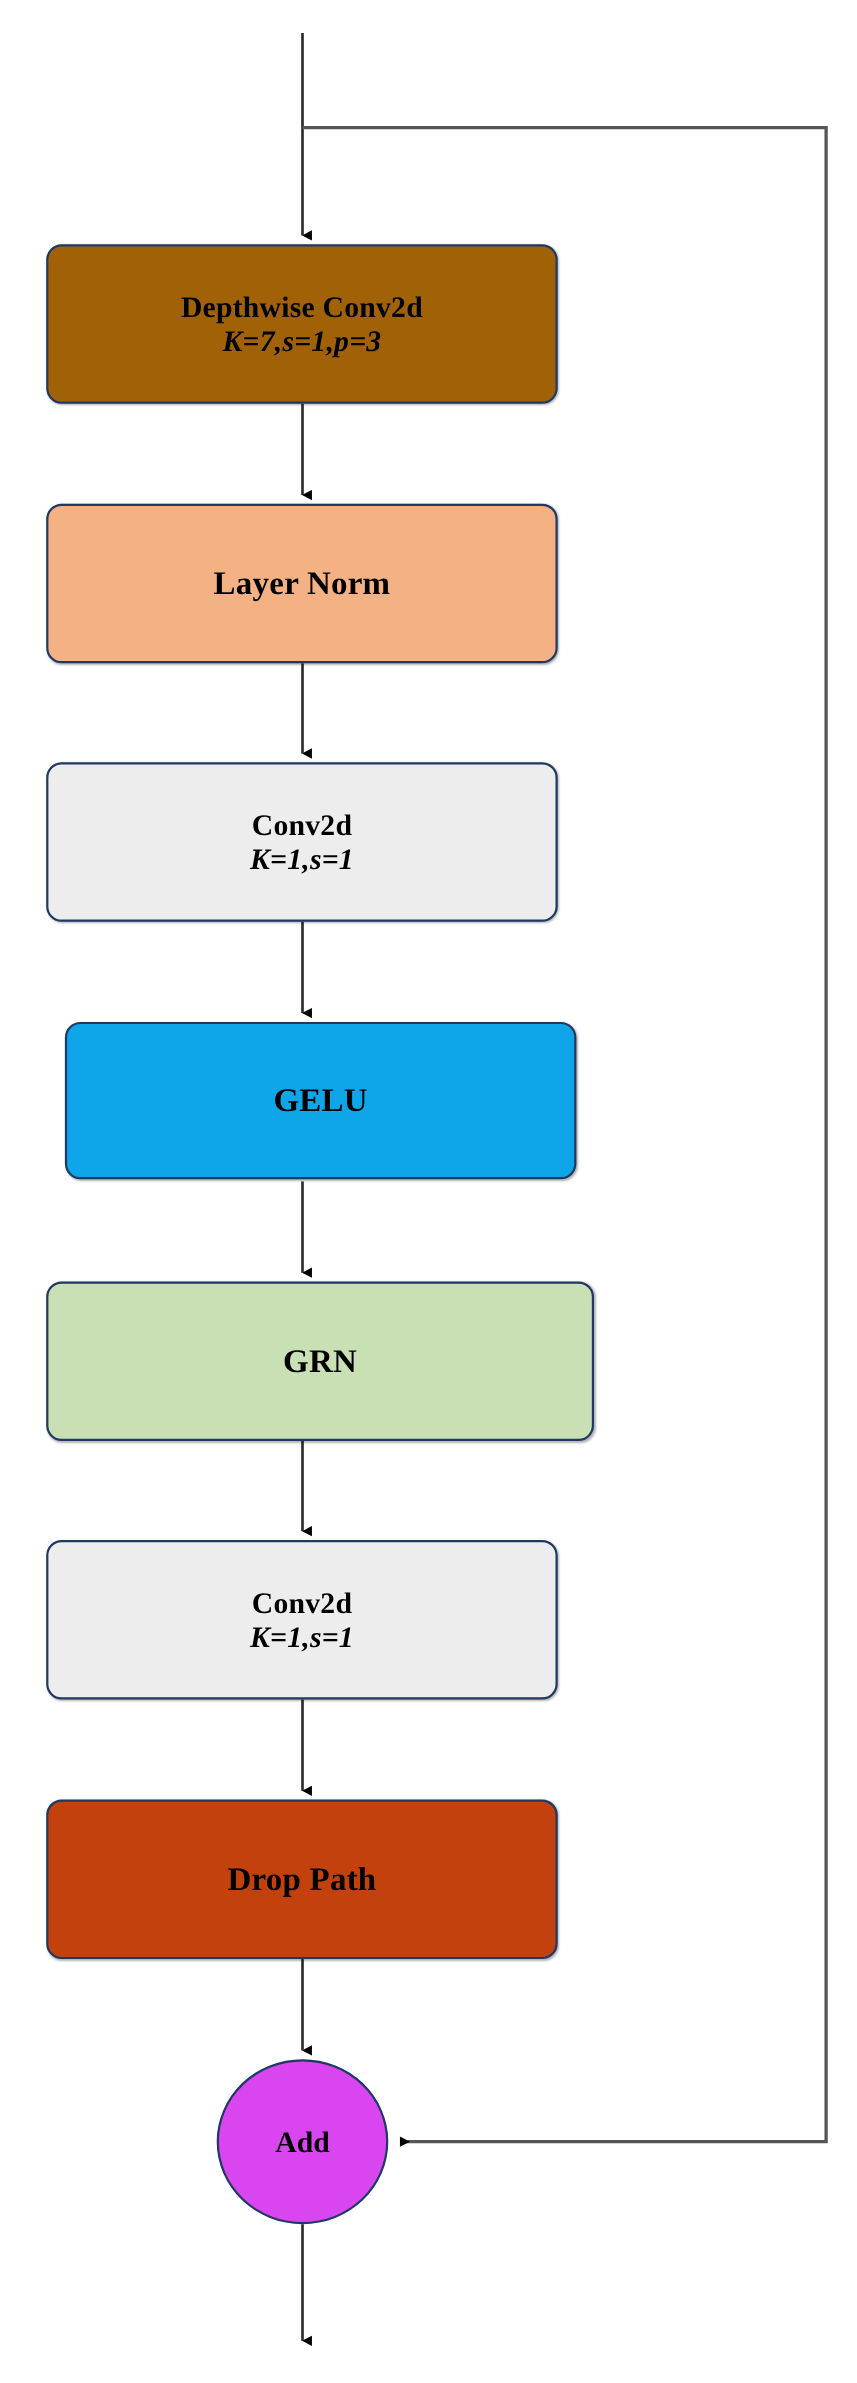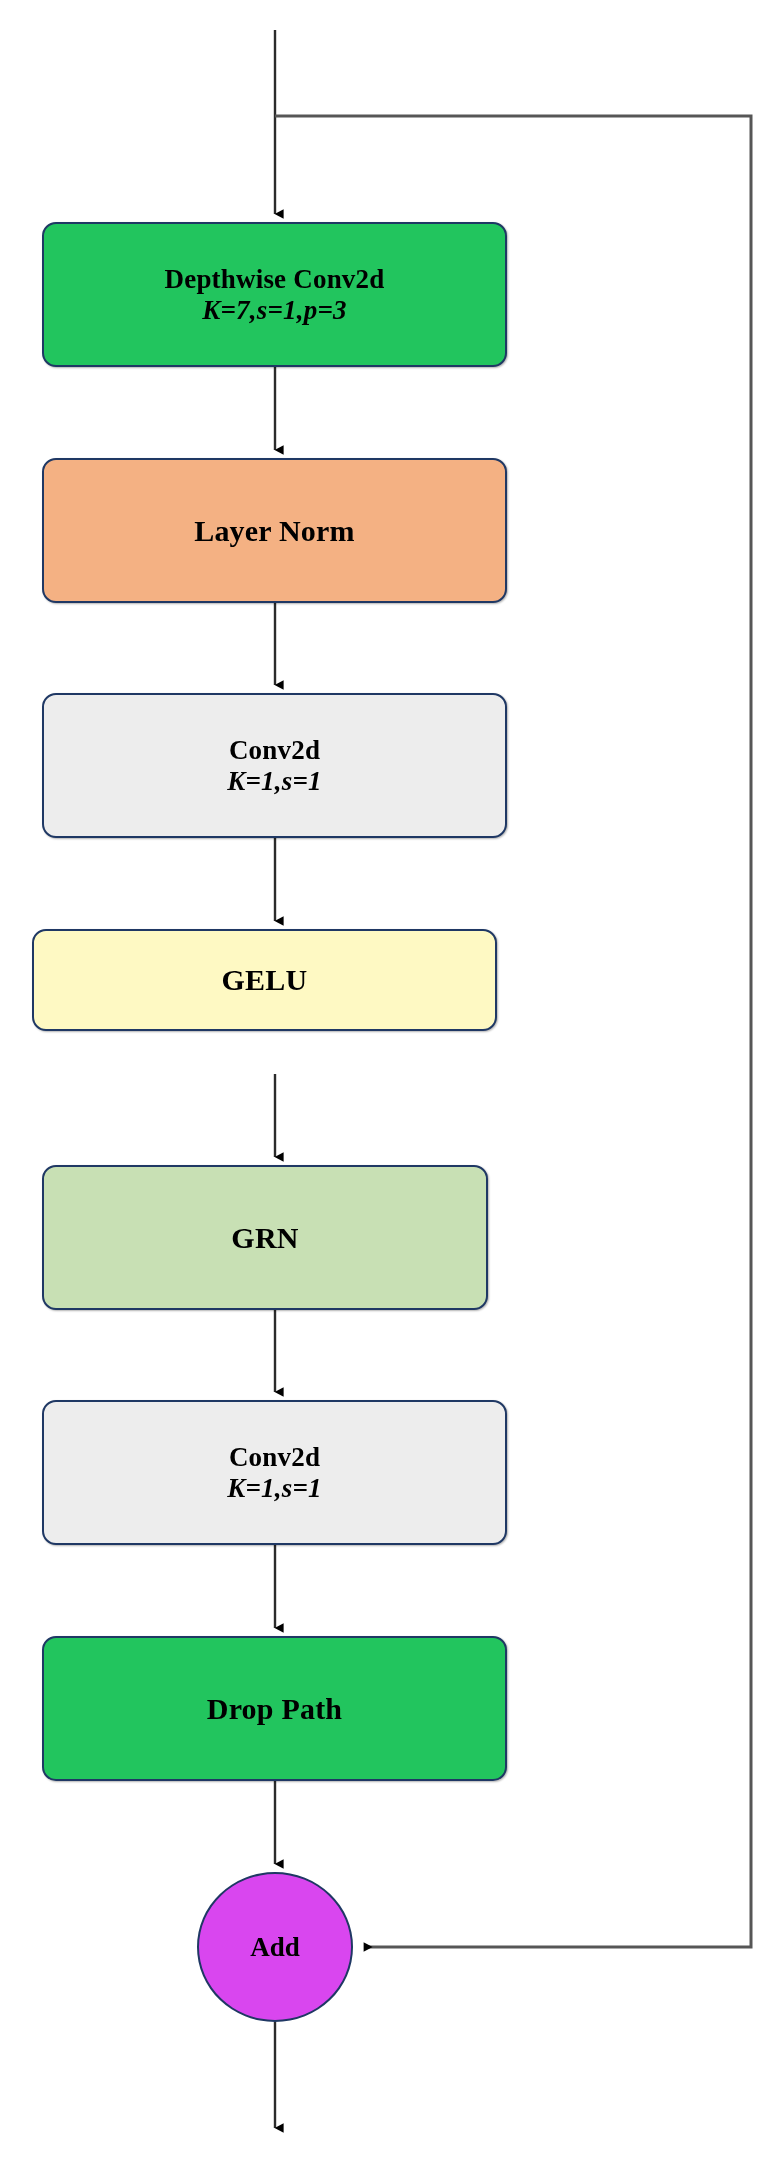--- a/index.html
+++ b/index.html
@@ -81,48 +81,48 @@
     <line x1="275" y1="603" x2="275" y2="685" stroke="#2B2B2B" stroke-width="2.4" marker-end="url(#arrowDown)"></line>
     <line x1="275" y1="838" x2="275" y2="921" stroke="#2B2B2B" stroke-width="2.4" marker-end="url(#arrowDown)"></line>
     <line x1="275" y1="1074" x2="275" y2="1157" stroke="#2B2B2B" stroke-width="2.4" marker-end="url(#arrowDown)"></line>
     <line x1="275" y1="1310" x2="275" y2="1392" stroke="#2B2B2B" stroke-width="2.4" marker-end="url(#arrowDown)"></line>
     <line x1="275" y1="1545" x2="275" y2="1628" stroke="#2B2B2B" stroke-width="2.4" marker-end="url(#arrowDown)"></line>
     <line x1="275" y1="1781" x2="275" y2="1864" stroke="#2B2B2B" stroke-width="2.4" marker-end="url(#arrowDown)"></line>
 
     <line x1="275" y1="2022" x2="275" y2="2128" stroke="#2B2B2B" stroke-width="2.4" marker-end="url(#arrowDown)"></line>
   </svg>
 
-  <div class="node two-line" style="left: 42px; top: 222px; width: 465px; height: 145px; background: #22c55e; border-color: rgb(31, 56, 100);">
+  <div class="node two-line" style="left: 42px; top: 222px; width: 465px; height: 145px; background: #a16207; border-color: rgb(31, 56, 100);">
     <span class="line1">Depthwise Conv2d</span>
     <span class="line2">K=7,s=1,p=3</span>
   </div>
 
   <div class="node one-line" style="left: 42px; top: 458px; width: 465px; height: 145px; background: rgb(244, 177, 131); border-color: rgb(31, 56, 100);">
     <span class="line1">Layer Norm</span>
   </div>
 
   <div class="node two-line" style="left: 42px; top: 693px; width: 465px; height: 145px; background: rgb(237, 237, 237); border-color: rgb(31, 56, 100);">
     <span class="line1">Conv2d</span>
     <span class="line2">K=1,s=1</span>
   </div>
 
-  <div class="node one-line" style="left: 32px; top: 929px; width: 465px; height: 102px; background: #fef9c3; border-color: rgb(31, 56, 100);">
+  <div class="node one-line" style="left: 59px; top: 929px; width: 465px; height: 143px; background: #0ea5e9; border-color: rgb(31, 56, 100);">
     <span class="line1">GELU</span>
   </div>
 
-  <div class="node one-line" style="left: 42px; top: 1165px; width: 446px; height: 145px; background: rgb(200, 224, 180); border-color: rgb(31, 56, 100);">
+  <div class="node one-line" style="left: 42px; top: 1165px; width: 498px; height: 145px; background: rgb(200, 224, 180); border-color: rgb(31, 56, 100);">
     <span class="line1">GRN</span>
   </div>
 
   <div class="node two-line" style="left: 42px; top: 1400px; width: 465px; height: 145px; background: rgb(237, 237, 237); border-color: rgb(31, 56, 100);">
     <span class="line1">Conv2d</span>
     <span class="line2">K=1,s=1</span>
   </div>
 
-  <div class="node one-line" style="left: 42px; top: 1636px; width: 465px; height: 145px; background: #22c55e; border-color: rgb(31, 56, 100);">
+  <div class="node one-line" style="left: 42px; top: 1636px; width: 465px; height: 145px; background: #c2410c; border-color: rgb(31, 56, 100);">
     <span class="line1">Drop Path</span>
   </div>
 
   <div class="ellipse-node" style="left: 197px; top: 1872px; width: 156px; height: 150px; background: #d946ef; border-color: rgb(31, 56, 100);">
     <span>Add</span>
   </div>
 
 </div>
 
 </body></html>

